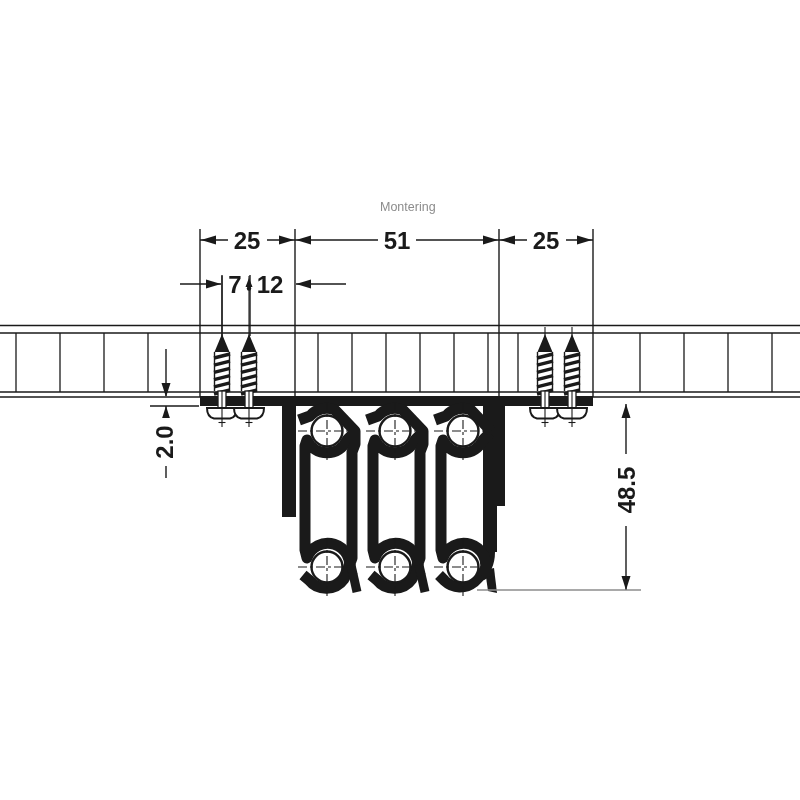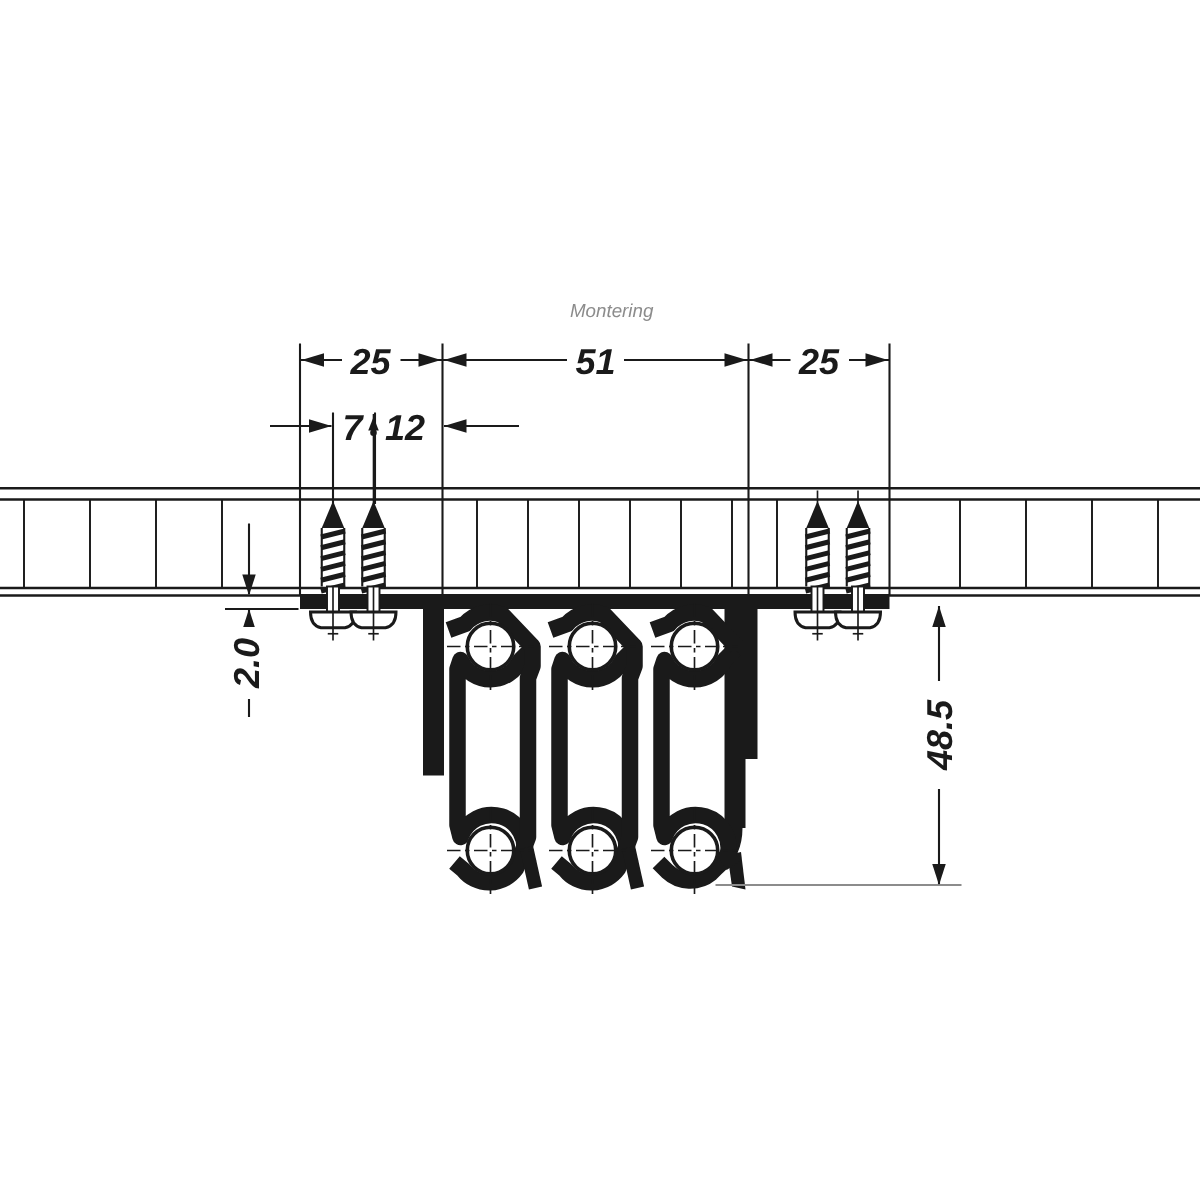--- a/index.html
+++ b/index.html
@@ -1,17 +1,17 @@
 <!DOCTYPE html>
 <html><head>
 <meta charset="utf-8">
 <style>
   html,body{margin:0;padding:0;background:#ffffff;}
   #stage{position:relative;width:800px;height:800px;background:#fff;overflow:hidden;
-         font-family:"Liberation Sans","DejaVu Sans",sans-serif;font-style:italic;}
+         font-family:"Liberation Sans","DejaVu Sans",sans-serif;}
   svg{position:absolute;left:0;top:0;}
   .dimtxt{font-family:"Liberation Sans","DejaVu Sans",sans-serif;font-weight:bold;font-size:24px;fill:#1a1a1a;}
   .captiontxt{font-family:"Liberation Sans","DejaVu Sans",sans-serif;font-size:12.5px;fill:#8c8c8c;}
 </style>
 </head>
 <body>
 
 <div id="stage">
 <svg width="800" height="800" viewBox="0 0 800 800">
 

